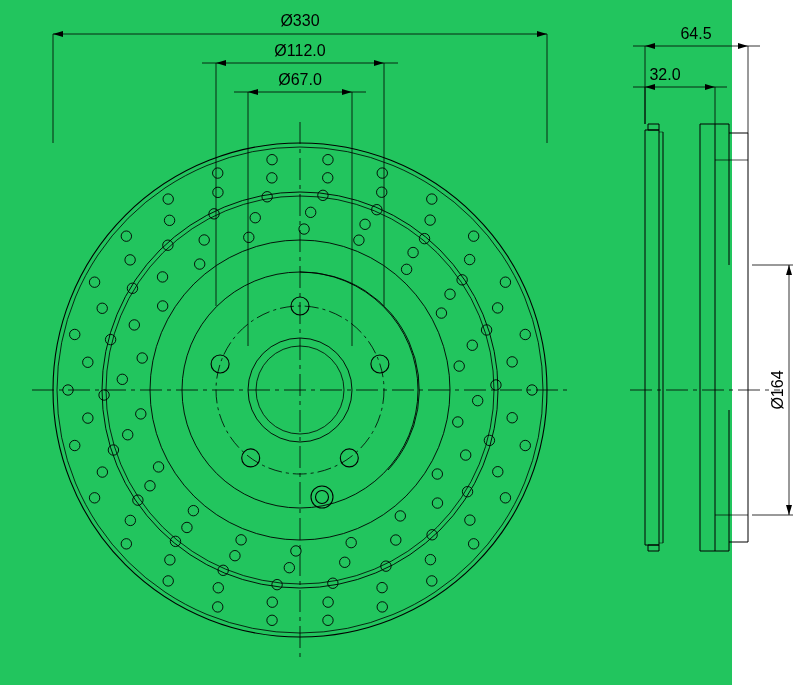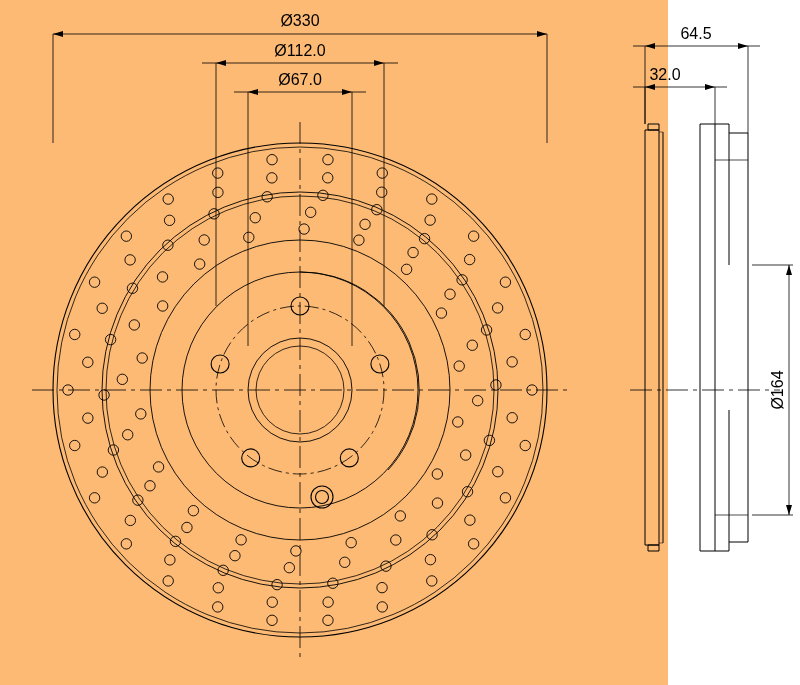--- a/index.html
+++ b/index.html
@@ -8,23 +8,23 @@
     background: #ffffff;
   }
   body {
     width: 800px;
     height: 685px;
     overflow: hidden;
     font-family: "Liberation Sans", sans-serif;
   }
   #stage {
     position: relative;
-    width: 668px;
+    width: 732px;
     height: 685px;
-    background: #fdba74;
+    background: #22c55e;
     text-decoration: underline;
   }
   svg#drawing {
     position: absolute;
     left: 0;
     top: 0;
     width: 800px;
     height: 685px;
   }
   .dim-text {

